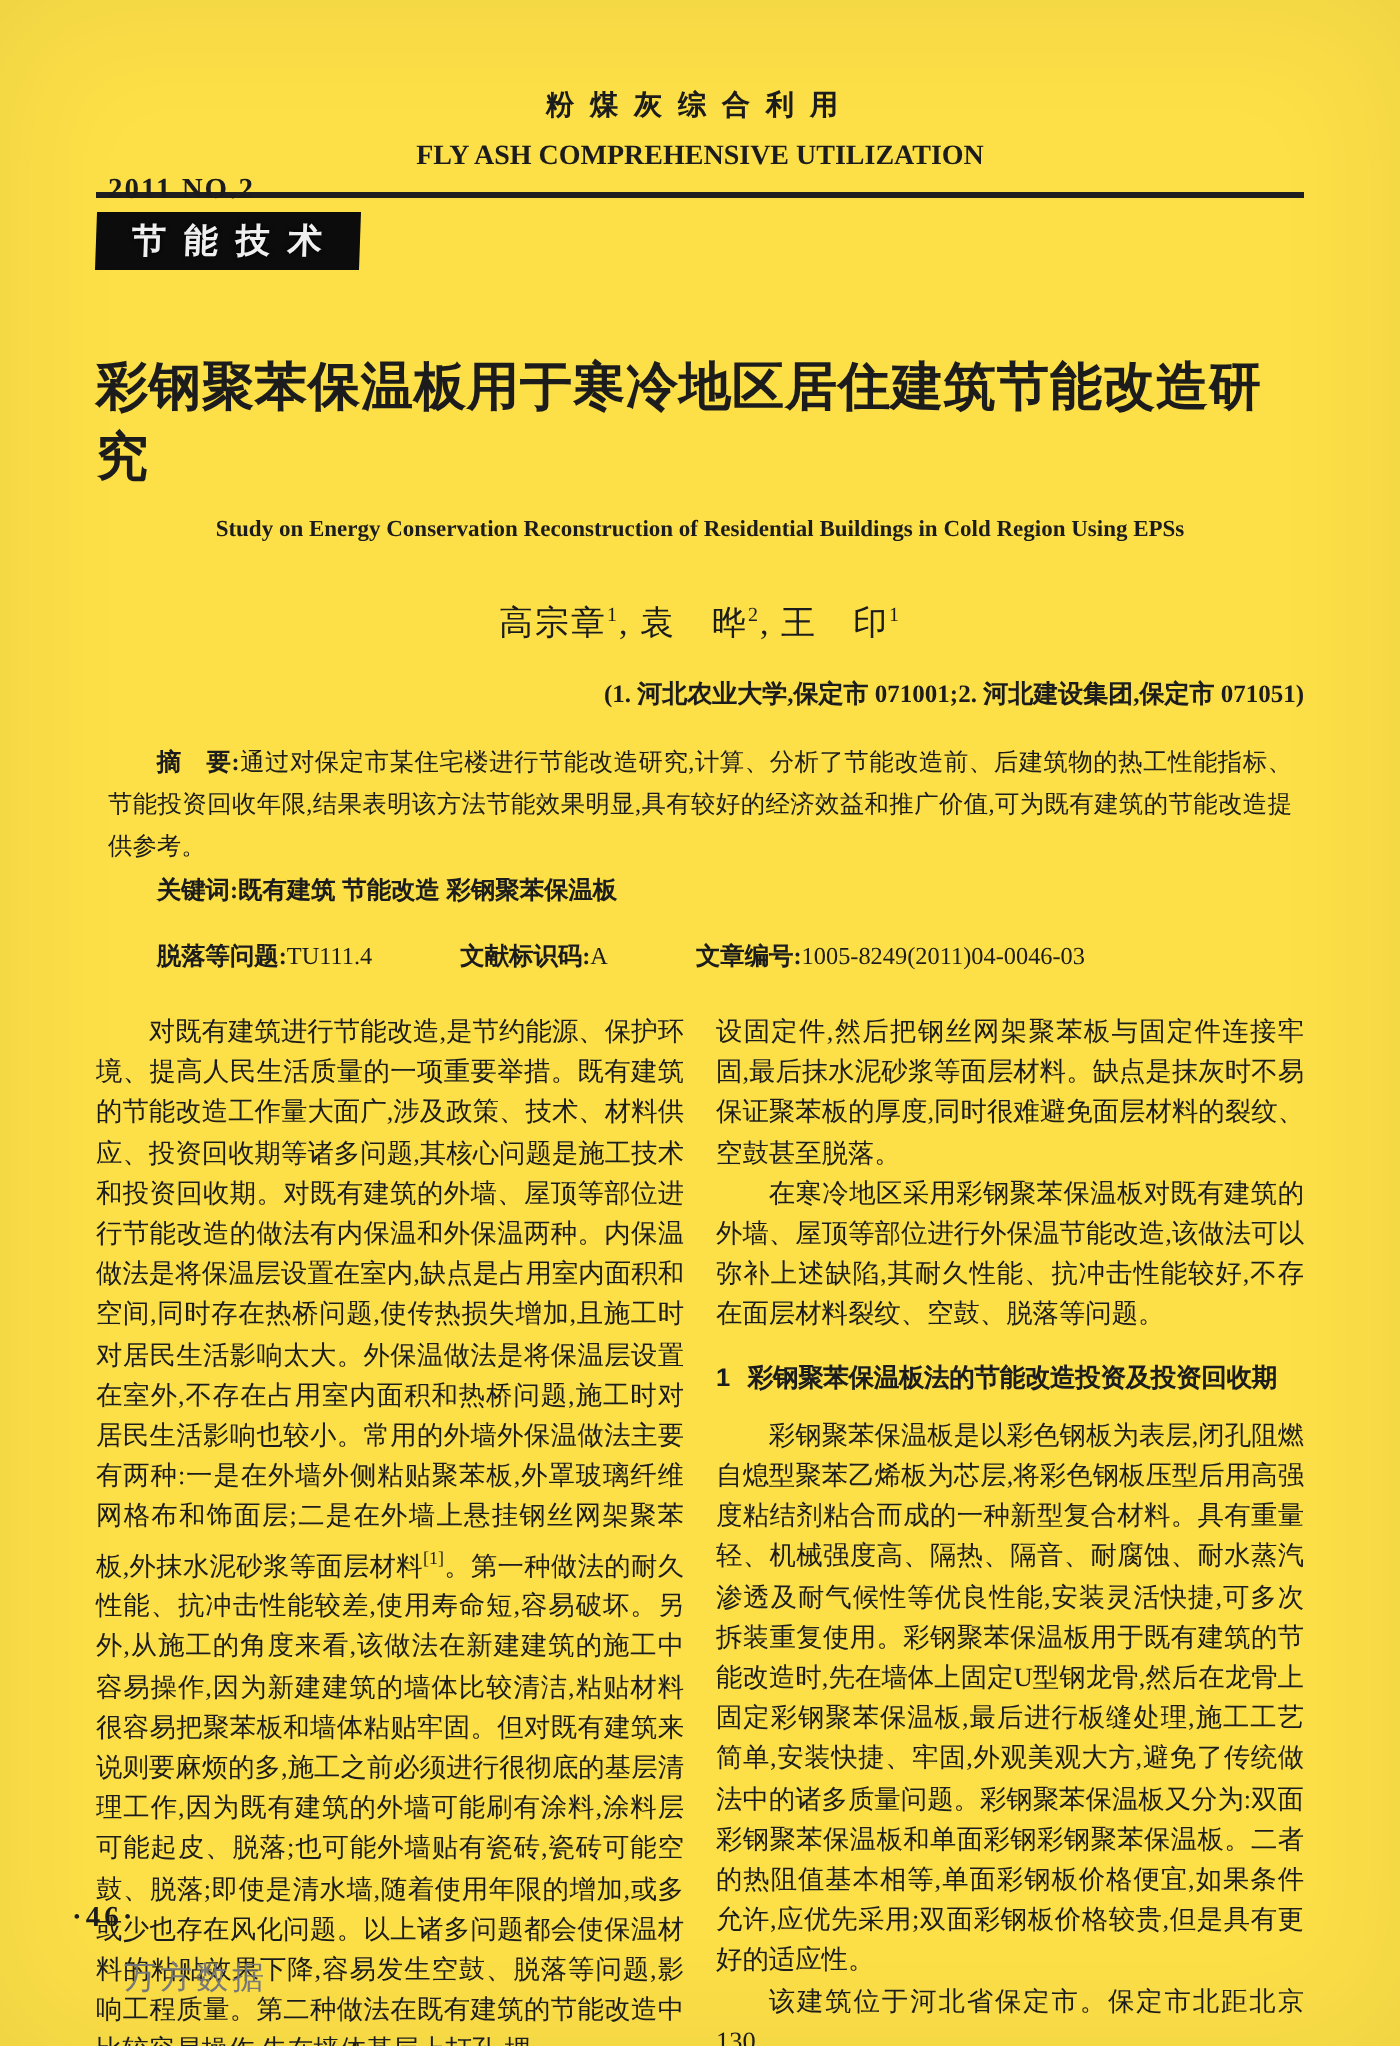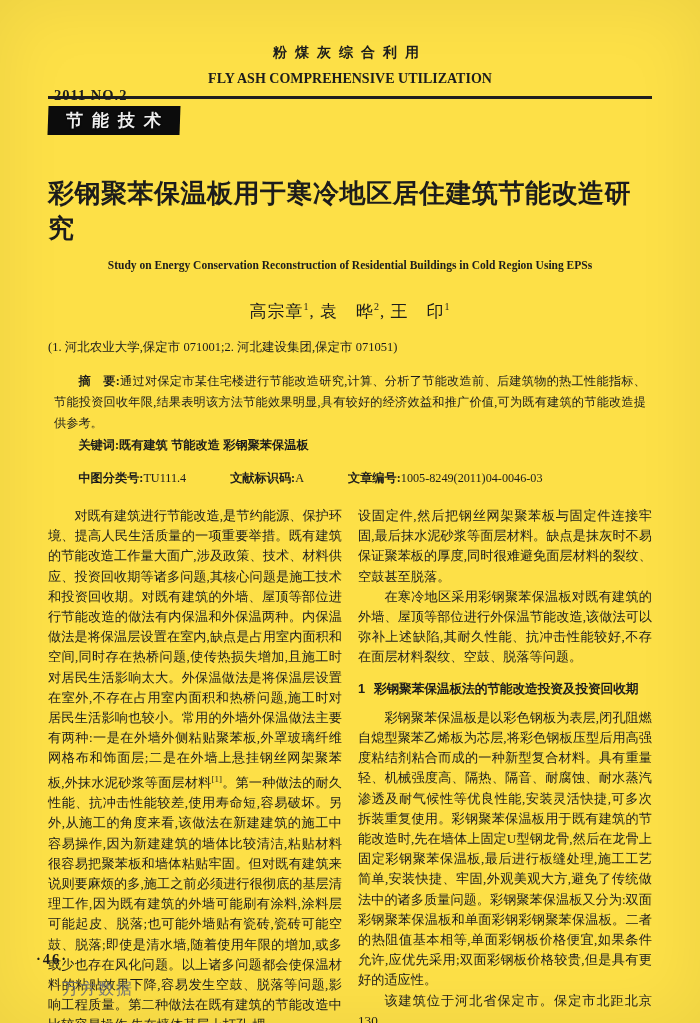--- a/index.html
+++ b/index.html
@@ -38,21 +38,21 @@
   }
   
   .article-title{
     margin:41px 0 0;text-align:left;
     font-family:"Liberation Sans","DejaVu Sans",sans-serif;
     font-weight:bold;font-size:26px;letter-spacing:0.5px;
   }
   .title-en{margin-top:13px;text-align:center;font-weight:bold;font-size:11.5px;}
   .authors{margin-top:29px;text-align:center;font-size:17px;letter-spacing:1px;}
   .authors sup{font-size:10px;}
-  .affiliation{margin-top:16px;text-align:left;font-size:12.5px;}
+  .affiliation{margin-top:16px;text-align:right;font-size:12.5px;font-weight:bold;}
   
   .meta{margin:15px 6px 0;font-size:12.2px;line-height:21px;}
   .meta .lbl{font-family:Liberation Serif, serif;font-weight:bold;}
   .abstract{margin:0;text-indent:2em;text-align:justify;}
   .keywords{
     margin:1px 0 12px;text-indent:2em;
     font-family:"Liberation Sans","DejaVu Sans",sans-serif;font-weight:bold;
   }
   .clc-row{display:flex;gap:44px;margin:3px 0 0;padding-left:2em;}
   .clc-row .pair{white-space:nowrap;}
@@ -105,21 +105,21 @@
       <span><span>袁　晔</span><sup>2</sup></span><span>,</span>
       <span><span>王　印</span><sup>1</sup></span>
     </div>
 
     <div class="affiliation">(1. 河北农业大学,保定市 071001;2. 河北建设集团,保定市 071051)</div>
 
     <div class="meta">
       <p class="abstract"><span class="lbl">摘　要:</span><span>通过对保定市某住宅楼进行节能改造研究,计算、分析了节能改造前、后建筑物的热工性能指标、节能投资回收年限,结果表明该方法节能效果明显,具有较好的经济效益和推广价值,可为既有建筑的节能改造提供参考。</span></p>
       <p class="keywords"><span class="lbl">关键词:</span><span>既有建筑 节能改造 彩钢聚苯保温板</span></p>
       <p class="clc-row">
-        <span class="pair"><span class="lbl">中图分类号:</span><span>TU111.4</span></span>
+        <span class="pair"><span class="lbl">脱落等问题:</span><span>TU111.4</span></span>
         <span class="pair"><span class="lbl">文献标识码:</span><span>A</span></span>
         <span class="pair"><span class="lbl">文章编号:</span><span>1005-8249(2011)04-0046-03</span></span>
       </p>
     </div>
 
     <main class="columns">
       <section class="col col-left">
         <p class="indent"><span>对既有建筑进行节能改造,是节约能源、保护环境、提高人民生活质量的一项重要举措。既有建筑的节能改造工作量大面广,涉及政策、技术、材料供应、投资回收期等诸多问题,其核心问题是施工技术和投资回收期。对既有建筑的外墙、屋顶等部位进行节能改造的做法有内保温和外保温两种。内保温做法是将保温层设置在室内,缺点是占用室内面积和空间,同时存在热桥问题,使传热损失增加,且施工时对居民生活影响太大。外保温做法是将保温层设置在室外,不存在占用室内面积和热桥问题,施工时对居民生活影响也较小。常用的外墙外保温做法主要有两种:一是在外墙外侧粘贴聚苯板,外罩玻璃纤维网格布和饰面层;二是在外墙上悬挂钢丝网架聚苯板,外抹水泥砂浆等面层材料</span><sup class="ref">[1]</sup><span>。第一种做法的耐久性能、抗冲击性能较差,使用寿命短,容易破坏。另外,从施工的角度来看,该做法在新建建筑的施工中容易操作,因为新建建筑的墙体比较清洁,粘贴材料很容易把聚苯板和墙体粘贴牢固。但对既有建筑来说则要麻烦的多,施工之前必须进行很彻底的基层清理工作,因为既有建筑的外墙可能刷有涂料,涂料层可能起皮、脱落;也可能外墙贴有瓷砖,瓷砖可能空鼓、脱落;即使是清水墙,随着使用年限的增加,或多或少也存在风化问题。以上诸多问题都会使保温材料的粘贴效果下降,容易发生空鼓、脱落等问题,影响工程质量。第二种做法在既有建筑的节能改造中比较容易操作,先在墙体基层上打孔,埋</span></p>
 
       </section>

